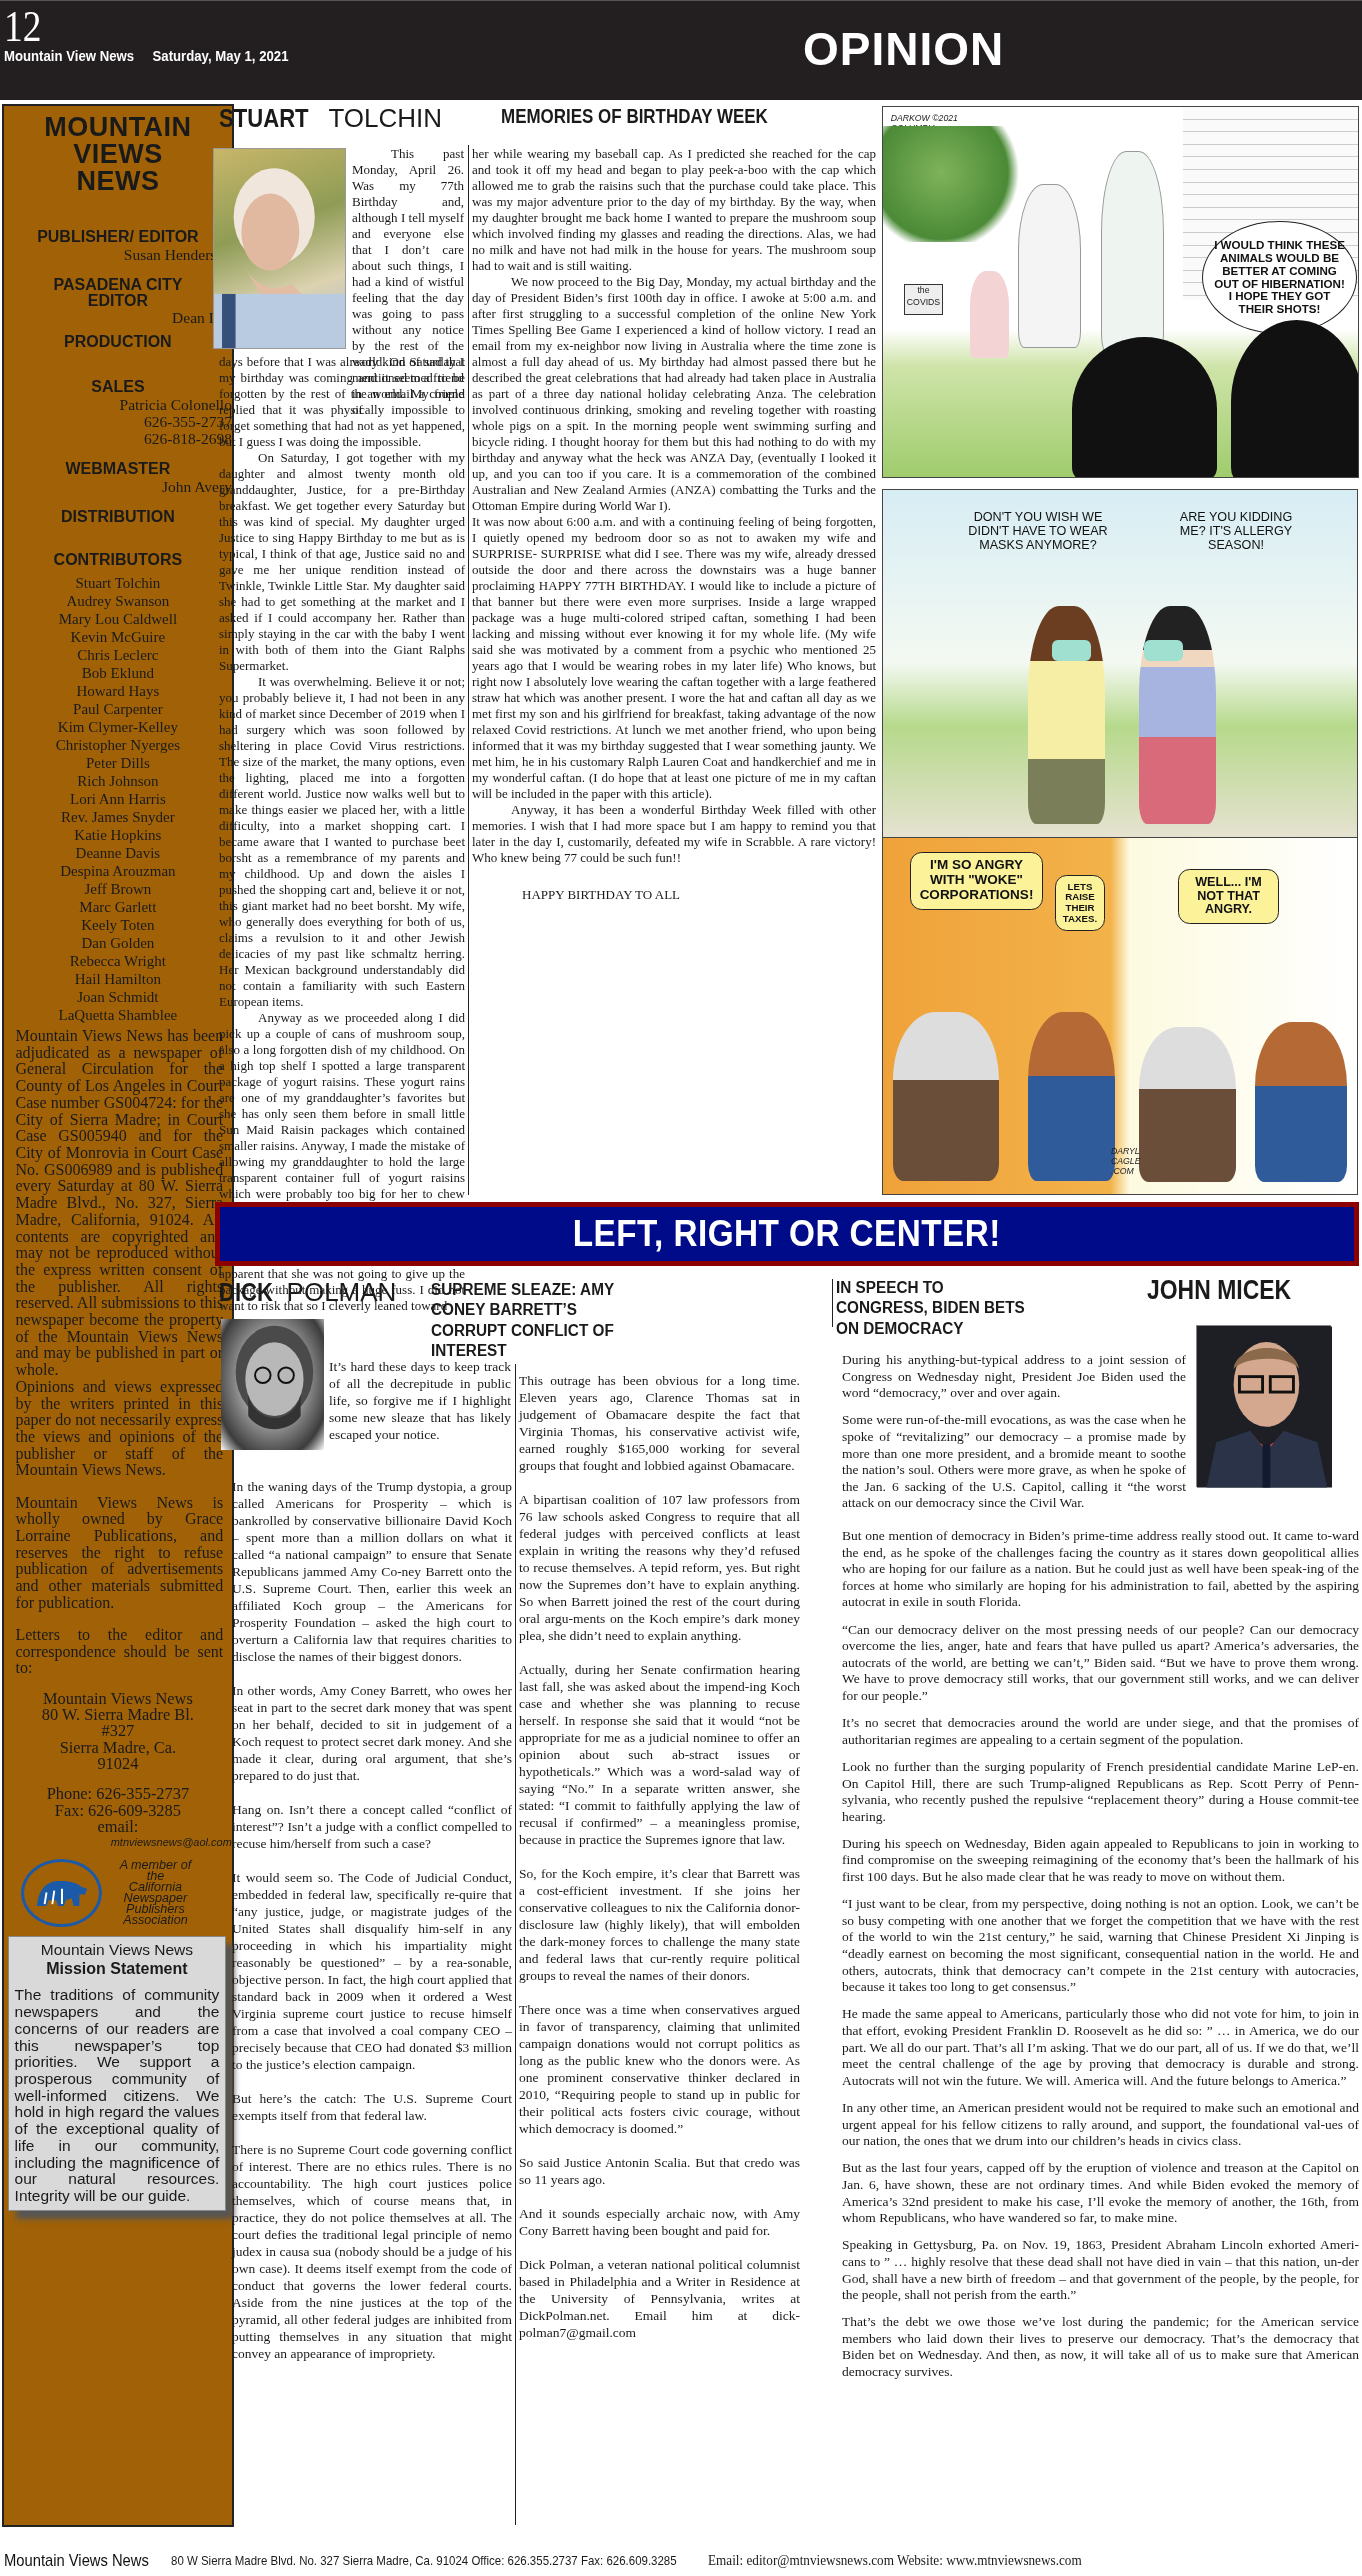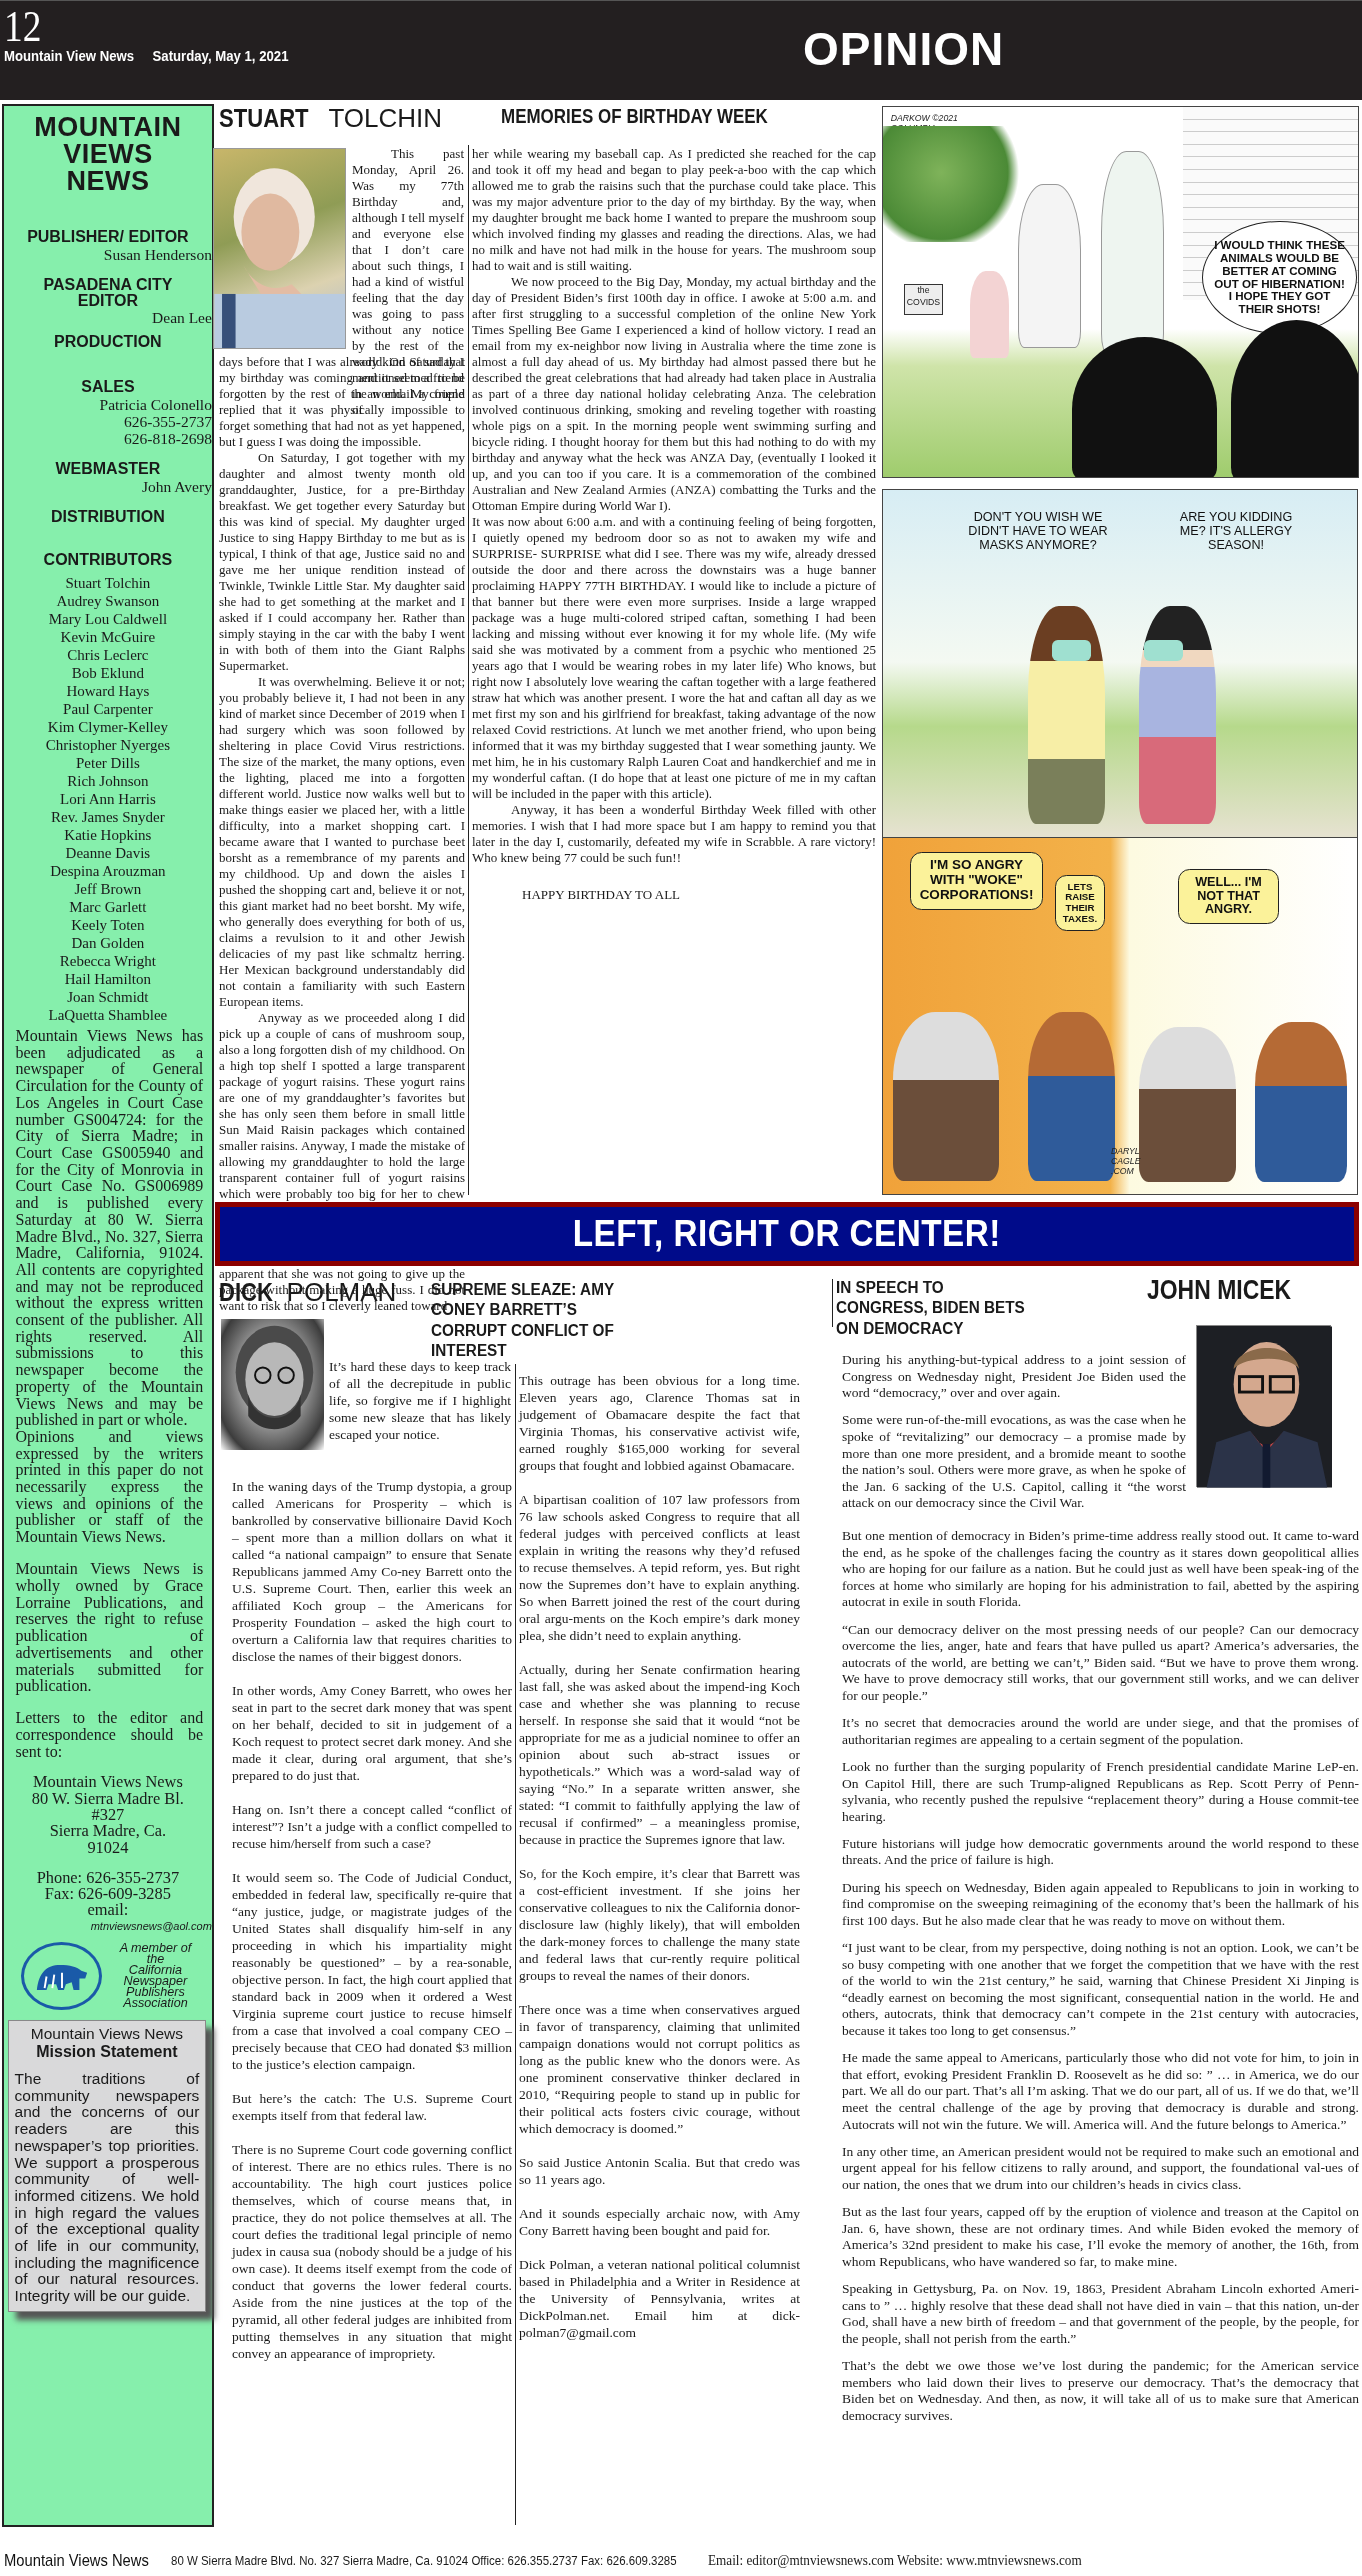--- a/index.html
+++ b/index.html
@@ -4,21 +4,21 @@
 <style>
 *{box-sizing:border-box;margin:0;padding:0}
 body{width:1362px;height:2576px;background:#fff;font-family:"Liberation Serif",serif;color:#1a1a1a;position:relative;overflow:hidden}
 .header{position:absolute;left:0;top:0;width:1362px;height:100px;background:#231f20;border-top:1.9px solid #555}
 .pagenum{position:absolute;left:3.9px;top:3.9px;color:#fff;font-family:"Liberation Serif",serif;font-size:44px;line-height:43px;transform:scaleX(.85);transform-origin:left}
 .masthead-line{position:absolute;left:3.9px;top:46px;color:#fff;font-family:"Liberation Sans",sans-serif;font-size:15.5px;font-weight:bold;transform:scaleX(.85);transform-origin:left;white-space:nowrap}
 .masthead-line span{margin-right:17.4px}
 .section-title{position:absolute;left:803px;top:21px;color:#fff;font-family:"Liberation Sans",sans-serif;font-size:46px;font-weight:bold;letter-spacing:1px}
 
 
-.sidebar{position:absolute;left:1.9px;top:104px;width:212px;height:2423px;border:2.9px solid #222;background:#86efac}
+.sidebar{position:absolute;left:1.9px;top:104px;width:232px;height:2423px;border:2.9px solid #222;background:#a16207}
 .sb-title{text-align:center;font-family:"Liberation Sans",sans-serif;font-weight:bold;font-size:27px;line-height:27px;margin-top:7.7px;letter-spacing:0.5px}
 .sb-role{text-align:center;font-family:"Liberation Sans",sans-serif;font-weight:bold;font-size:16px;line-height:16.4px;margin-top:13.5px}
 .sb-name{text-align:right;font-size:15.5px;line-height:17.4px}
 .sb-contrib{text-align:center;font-size:15px;line-height:18px;margin-top:5.8px}
 .sb-legal{font-size:16px;line-height:16.7px;text-align:justify;padding:3.9px 8.7px 0 11.6px}
 .sb-legal p{margin-bottom:15.5px}
 .sb-legal p.tight{margin-bottom:0}
 .sb-addr{text-align:center;font-size:16.4px;line-height:16.4px;margin-top:13.5px}
 .sb-phone{text-align:center;font-size:16.4px;line-height:16.4px;margin-top:13.5px}
 .sb-email{text-align:right;font-family:"Liberation Sans",sans-serif;font-style:italic;font-size:11px;line-height:15.5px}
@@ -323,21 +323,20 @@
 </div>
 <div class="jm-text jm-col-top">
   <p>During his anything-but-typical address to a joint session of Congress on Wednesday night, President Joe Biden used the word “democracy,” over and over again.</p>
   <p>Some were run-of-the-mill evocations, as was the case when he spoke of “revitalizing” our democracy – a promise made by more than one more president, and a bromide meant to soothe the nation’s soul. Others were more grave, as when he spoke of the Jan. 6 sacking of the U.S. Capitol, calling it “the worst attack on our democracy since the Civil War.</p>
 </div>
 <div class="jm-text jm-col">
   <p>But one mention of democracy in Biden’s prime-time address really stood out. It came to-ward the end, as he spoke of the challenges facing the country as it stares down geopolitical allies who are hoping for our failure as a nation. But he could just as well have been speak-ing of the forces at home who similarly are hoping for his administration to fail, abetted by the aspiring autocrat in exile in south Florida.</p>
   <p>“Can our democracy deliver on the most pressing needs of our people? Can our democracy overcome the lies, anger, hate and fears that have pulled us apart? America’s adversaries, the autocrats of the world, are betting we can’t,” Biden said. “But we have to prove them wrong. We have to prove democracy still works, that our government still works, and we can deliver for our people.”</p>
   <p>It’s no secret that democracies around the world are under siege, and that the promises of authoritarian regimes are appealing to a certain segment of the population.</p>
   <p>Look no further than the surging popularity of French presidential candidate Marine LeP-en. On Capitol Hill, there are such Trump-aligned Republicans as Rep. Scott Perry of Penn-sylvania, who recently pushed the repulsive “replacement theory” during a House commit-tee hearing.</p>
-  <p>Future historians will judge how democratic governments around the world respond to these threats. And the price of failure is high.</p>
   <p>During his speech on Wednesday, Biden again appealed to Republicans to join in working to find compromise on the sweeping reimagining of the economy that’s been the hallmark of his first 100 days. But he also made clear that he was ready to move on without them.</p>
   <p>“I just want to be clear, from my perspective, doing nothing is not an option. Look, we can’t be so busy competing with one another that we forget the competition that we have with the rest of the world to win the 21st century,” he said, warning that Chinese President Xi Jinping is “deadly earnest on becoming the most significant, consequential nation in the world. He and others, autocrats, think that democracy can’t compete in the 21st century with autocracies, because it takes too long to get consensus.”</p>
   <p>He made the same appeal to Americans, particularly those who did not vote for him, to join in that effort, evoking President Franklin D. Roosevelt as he did so: ” … in America, we do our part. We all do our part. That’s all I’m asking. That we do our part, all of us. If we do that, we’ll meet the central challenge of the age by proving that democracy is durable and strong. Autocrats will not win the future. We will. America will. And the future belongs to America.”</p>
   <p>In any other time, an American president would not be required to make such an emotional and urgent appeal for his fellow citizens to rally around, and support, the foundational val-ues of our nation, the ones that we drum into our children’s heads in civics class.</p>
   <p>But as the last four years, capped off by the eruption of violence and treason at the Capitol on Jan. 6, have shown, these are not ordinary times. And while Biden evoked the memory of America’s 32nd president to make his case, I’ll evoke the memory of another, the 16th, from whom Republicans, who have wandered so far, to make mine.</p>
   <p>Speaking in Gettysburg, Pa. on Nov. 19, 1863, President Abraham Lincoln exhorted Ameri-cans to ” … highly resolve that these dead shall not have died in vain – that this nation, un-der God, shall have a new birth of freedom – and that government of the people, by the people, for the people, shall not perish from the earth.”</p>
   <p>That’s the debt we owe those we’ve lost during the pandemic; for the American service members who laid down their lives to preserve our democracy. That’s the democracy that Biden bet on Wednesday. And then, as now, it will take all of us to make sure that American democracy survives.</p>
 </div>
 
 <div class="footer">

